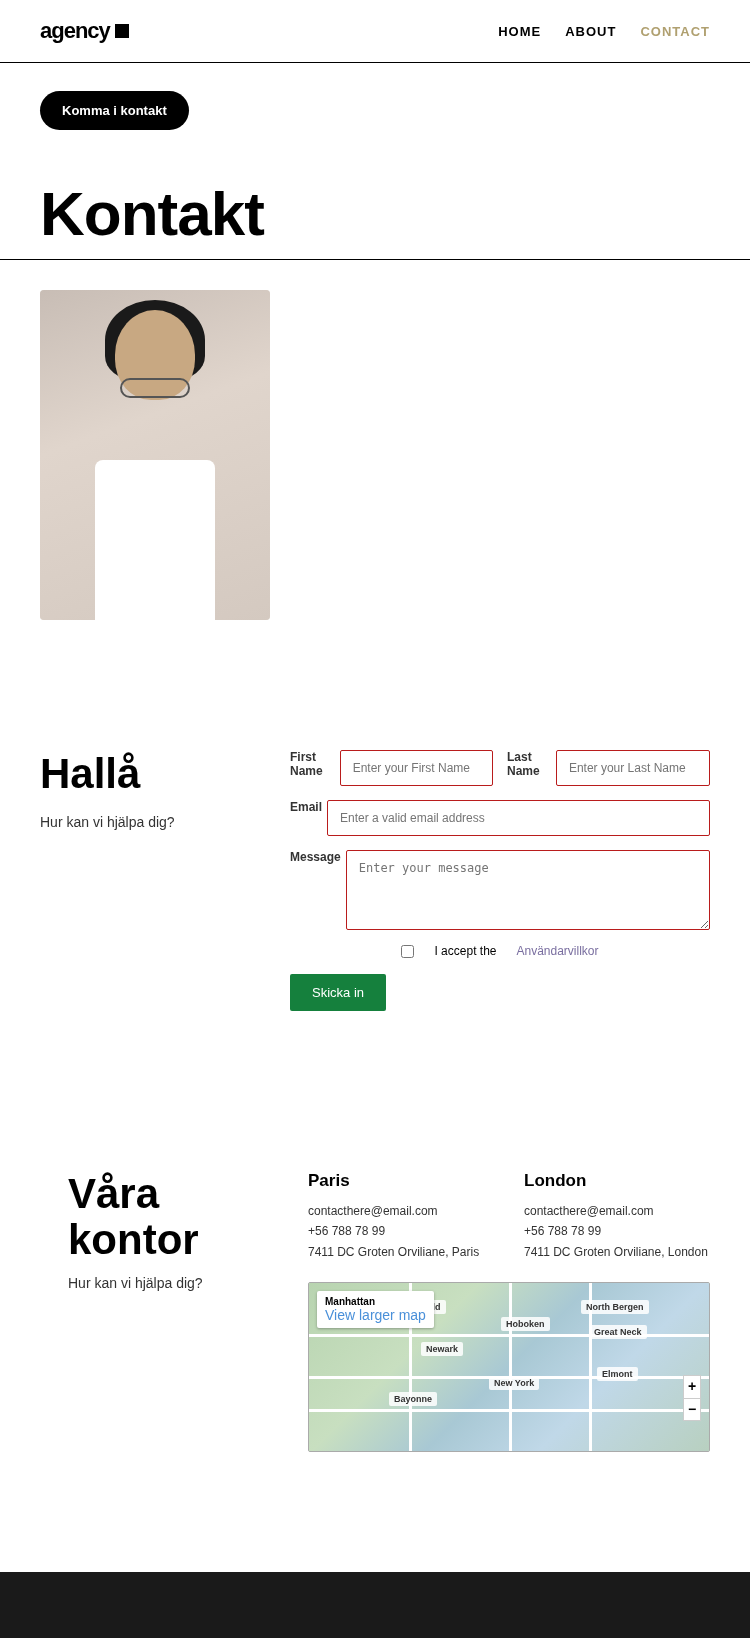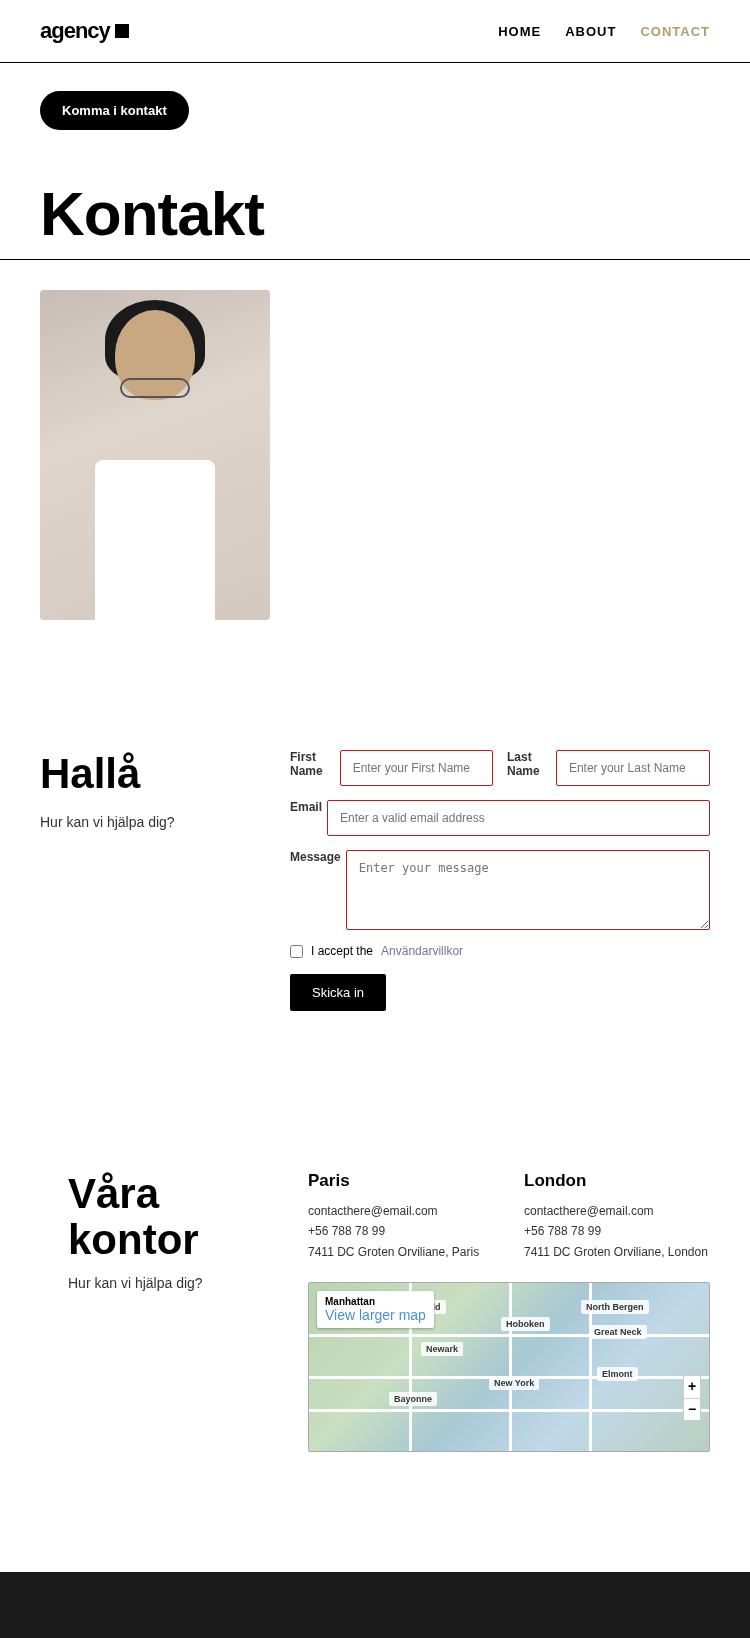--- a/index.html
+++ b/index.html
@@ -190,30 +190,31 @@
       outline: none;
       width: 100%;
     }
     .form-group textarea {
       resize: vertical;
       min-height: 80px;
     }
     .checkbox-row {
       display: flex;
       align-items: center;
-      gap: 8px;
+      gap: 20px;
       margin-bottom: 16px;
       font-size: 12px;
+      justify-content: center;
     }
     .checkbox-row a {
       color: #7a6fa0;
       text-decoration: none;
     }
     .btn-submit {
-      background: #000000;
+      background: #15803d;
       color: #fff;
       border: none;
       padding: 11px 22px;
       font-size: 13px;
       cursor: pointer;
       border-radius: 2px;
     }
 
     
     .offices-section {

